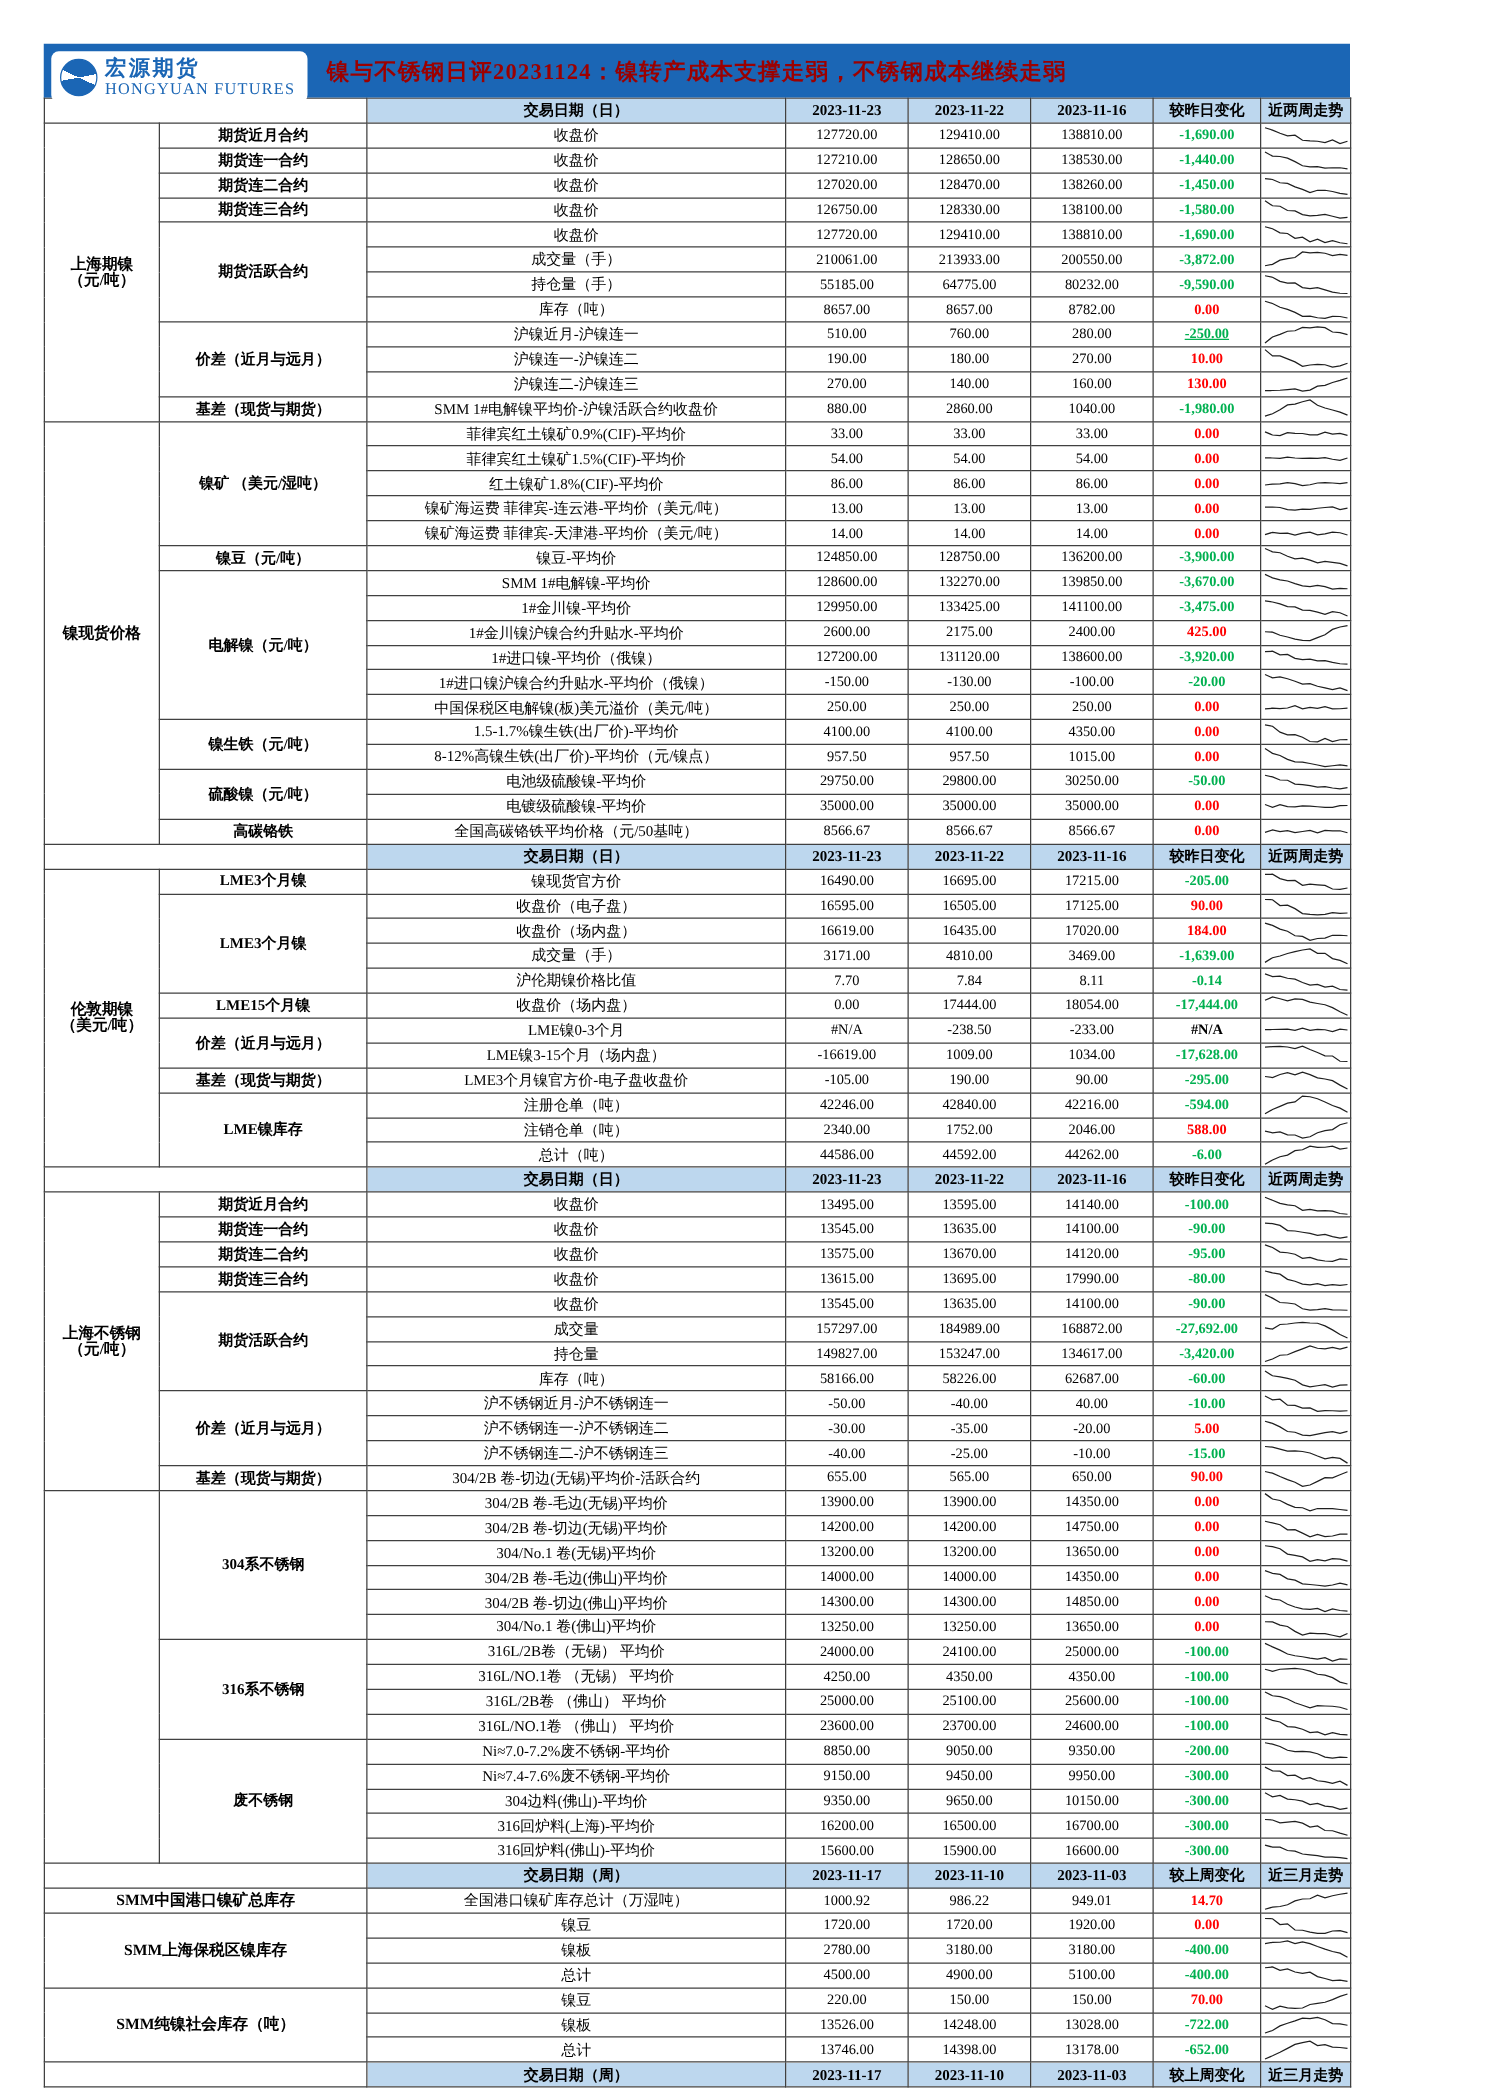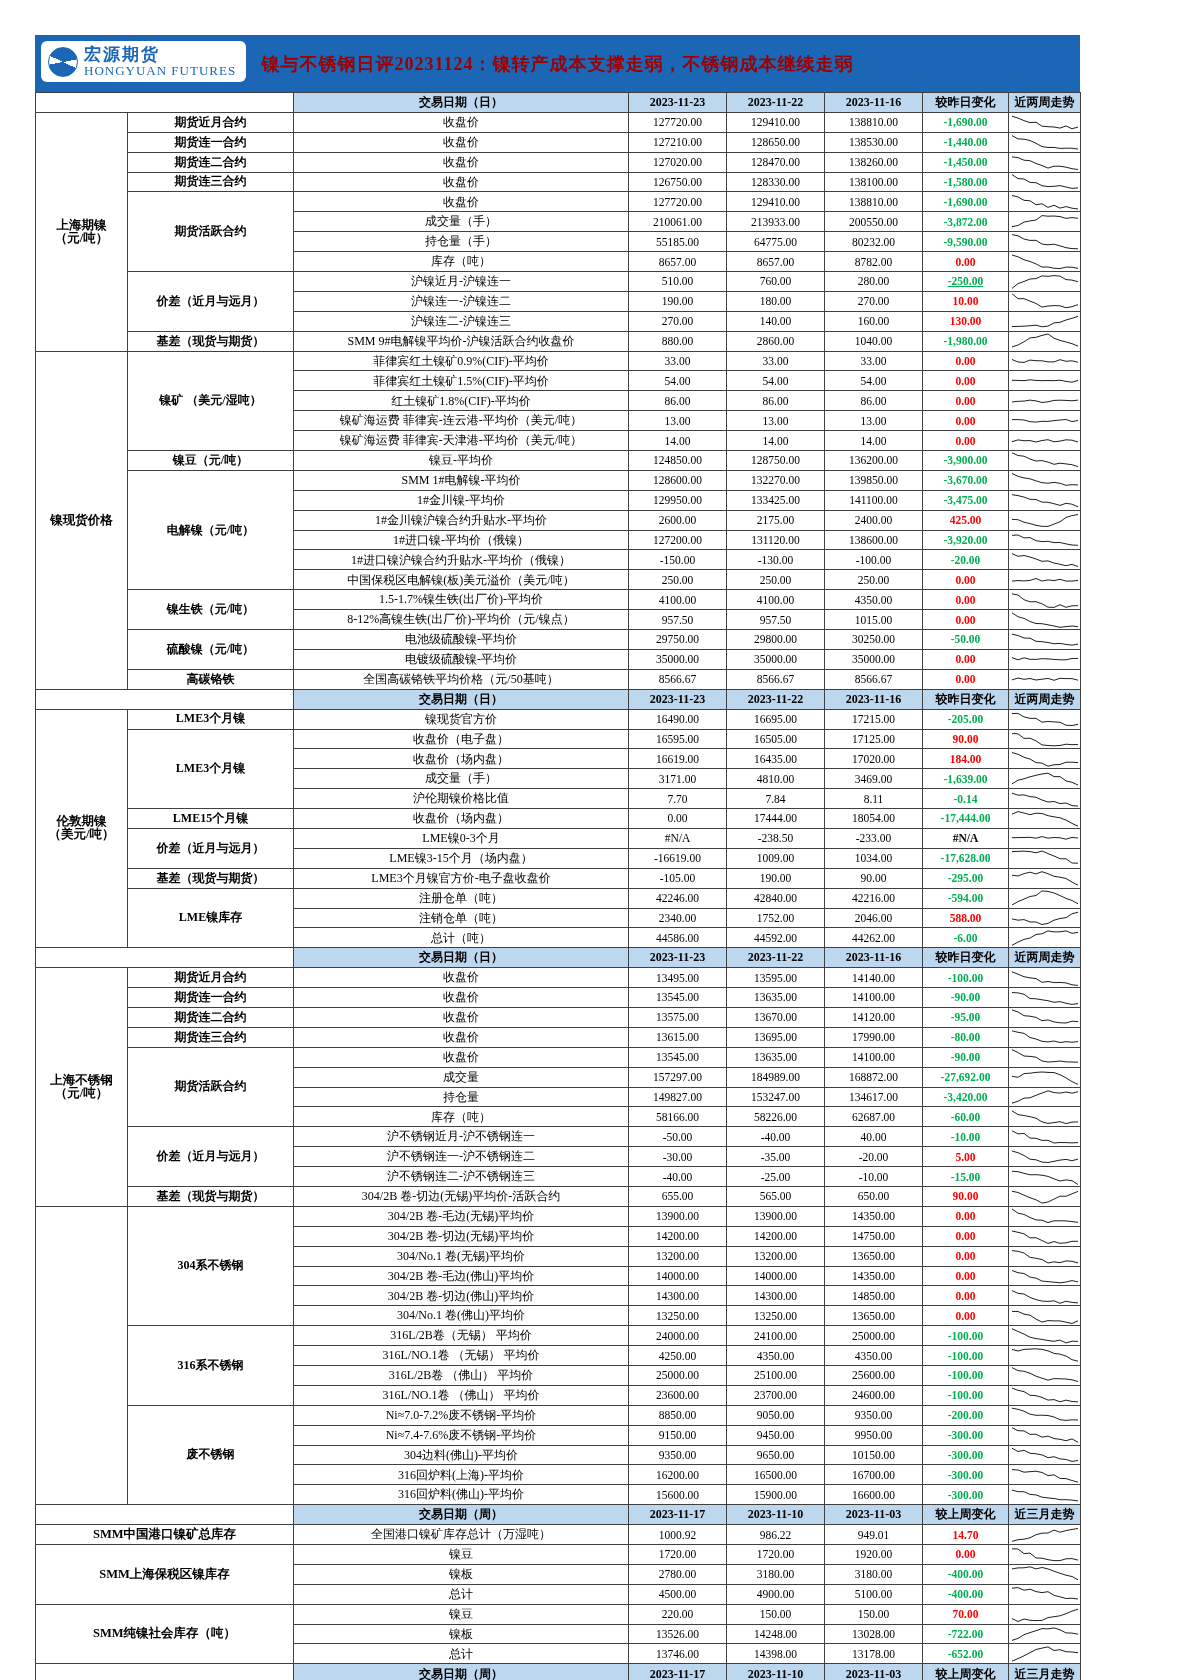--- a/index.html
+++ b/index.html
@@ -5,21 +5,21 @@
   * { box-sizing: border-box; }
   html,body { margin:0; padding:0; }
   body {
     width:1188px; height:1680px; overflow:hidden; background:#ffffff;
     font-family:"Liberation Serif","DejaVu Serif",serif;
   }
   .page { padding:35px 0 0 35px; }
 
   
   .banner {
-    width:1045px; height:57px; background:#1b66b5; position:relative;
+    width:1045px; height:43px; background:#1b66b5; position:relative;
     display:flex; align-items:center;
   }
   .logo-box {
     position:absolute; left:6px; top:6px; height:41px; background:#ffffff;
     border-radius:6px; display:flex; align-items:center; padding:0 10px 0 7px; gap:6px; z-index:2;
   }
   .logo-mark {
     width:30px; height:30px; border-radius:50%;
     background:conic-gradient(#1b66b5 0 22%, #ffffff 22% 32%, #1b66b5 32% 72%, #ffffff 72% 82%, #1b66b5 82% 100%);
     border:1px solid #1b66b5;
@@ -197,21 +197,21 @@
           <td class="value">270.00</td>
           <td class="value">140.00</td>
           <td class="value">160.00</td>
           <td class="change" style="color: rgb(255, 0, 0);">130.00</td>
           <td class="spark"><svg width="70" height="18">
               <path d="M2.0,14.5L8.0,14.4L14.0,14.2L20.0,13.7L26.0,13.2L32.0,14.8L38.0,14.1L44.0,10.9L50.0,10.3L56.0,8.0L62.0,6.3L68.0,4.4" fill="none" stroke="#1f1f1f" stroke-width="1"></path>
             </svg></td>
         </tr>
         <tr>
           <td class="sub" rowspan="1">基差（现货与期货）</td>
-          <td class="metric">SMM 9#电解镍平均价-沪镍活跃合约收盘价</td>
+          <td class="metric">SMM 1#电解镍平均价-沪镍活跃合约收盘价</td>
           <td class="value">880.00</td>
           <td class="value">2860.00</td>
           <td class="value">1040.00</td>
           <td class="change" style="color: rgb(0, 176, 80);">-1,980.00</td>
           <td class="spark"><svg width="70" height="18">
               <path d="M2.0,14.9L8.0,13.0L14.0,9.8L20.0,5.9L26.0,5.3L32.0,3.4L38.0,2.0L44.0,6.2L50.0,8.4L56.0,10.0L62.0,11.7L68.0,14.1" fill="none" stroke="#1f1f1f" stroke-width="1"></path>
             </svg></td>
         </tr>
         <tr>
           <td class="group" rowspan="17">镍现货价格</td>

